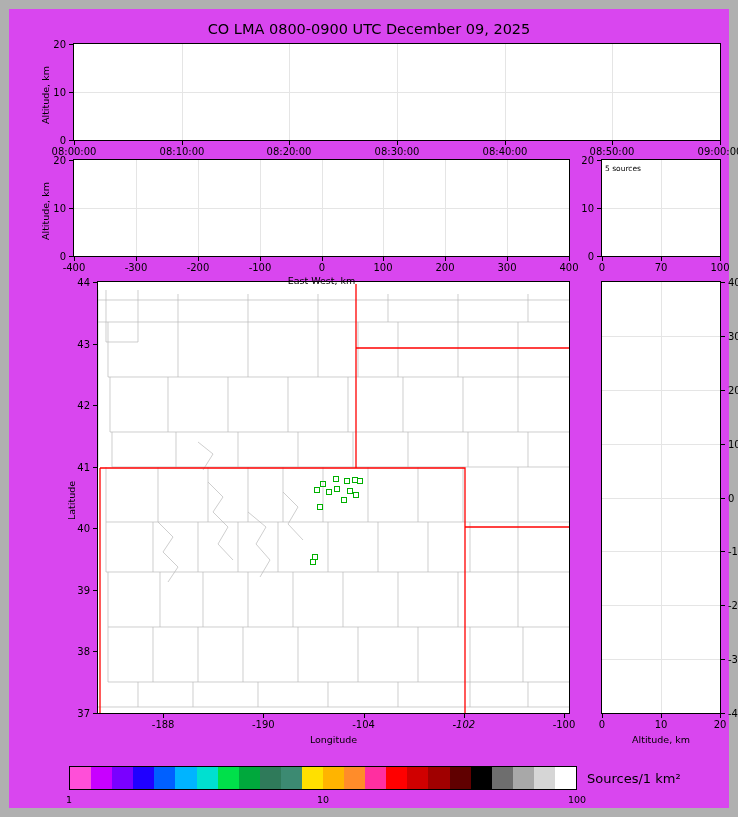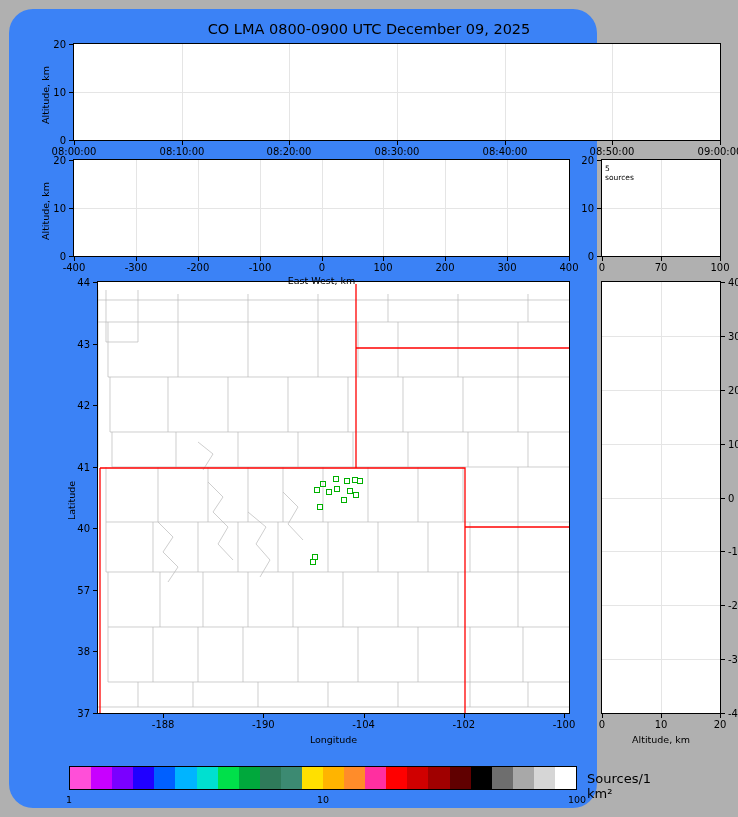--- a/index.html
+++ b/index.html
@@ -3,23 +3,22 @@
 <meta charset="utf-8">
 <style>
   html,body{margin:0;padding:0;}
   body{
     width:738px;height:817px;
     background:#b0b0b0;
     font-family:"DejaVu Sans","Liberation Sans",sans-serif;
     overflow:hidden;
   }
   #page{
-    position:absolute;left:9px;top:9px;width:588px;height:799px;
-    background:#3b82f6;
-    border-radius:24px;
+    position:absolute;left:9px;top:9px;width:720px;height:799px;
+    background:#d946ef;
   }
   .title{
     position:absolute;left:0;top:12px;width:720px;text-align:center;
     font-size:14.5px;color:#000;
   }
   .panel{position:absolute;border:1px solid #000;background:#fff;box-sizing:border-box;}
   .tlab{position:absolute;font-size:10px;color:#000;white-space:nowrap;}
   .axlab{position:absolute;font-size:9.5px;color:#000;white-space:nowrap;}
   .vlab{transform-origin:0 0;}
   .src-note{position:absolute;font-size:7.5px;color:#000;}
@@ -284,29 +283,29 @@
     <div class="tlab" style="left:585px;top:199px;transform:translate(-100%,-50%);">10</div>
     <div class="" style="position:absolute;left:588px;top:151px;width:4px;height:1px;background:#000;"></div>
     <div class="tlab" style="left:585px;top:151px;transform:translate(-100%,-50%);">20</div>
     <div class="" style="position:absolute;left:154.13829787234033px;top:705px;width:1px;height:4px;background:#000;"></div>
     <div class="tlab" style="left:154.13829787234033px;top:710px;transform:translateX(-50%);">-188</div>
     <div class="" style="position:absolute;left:254.35106382978725px;top:705px;width:1px;height:4px;background:#000;"></div>
     <div class="tlab" style="left:254.35106382978725px;top:710px;transform:translateX(-50%);">-190</div>
     <div class="" style="position:absolute;left:354.5638297872341px;top:705px;width:1px;height:4px;background:#000;"></div>
     <div class="tlab" style="left:354.5638297872341px;top:710px;transform:translateX(-50%);">-104</div>
     <div class="" style="position:absolute;left:454.77659574468106px;top:705px;width:1px;height:4px;background:#000;"></div>
-    <div class="tlab" style="left:454.77659574468106px;top:710px;transform:translateX(-50%);">-102</div>
+    <div class="tlab" style="left:454.77659574468106px;top:710px;transform:translateX(-50%);font-style:italic;">-102</div>
     <div class="" style="position:absolute;left:554.989361702128px;top:705px;width:1px;height:4px;background:#000;"></div>
     <div class="tlab" style="left:554.989361702128px;top:710px;transform:translateX(-50%);">-100</div>
     <div class="" style="position:absolute;left:84px;top:704px;width:4px;height:1px;background:#000;"></div>
     <div class="tlab" style="left:81px;top:704px;transform:translate(-100%,-50%);">37</div>
     <div class="" style="position:absolute;left:84px;top:642.4285714285714px;width:4px;height:1px;background:#000;"></div>
     <div class="tlab" style="left:81px;top:642.4285714285714px;transform:translate(-100%,-50%);">38</div>
     <div class="" style="position:absolute;left:84px;top:580.8571428571429px;width:4px;height:1px;background:#000;"></div>
-    <div class="tlab" style="left:81px;top:580.8571428571429px;transform:translate(-100%,-50%);">57</div>
+    <div class="tlab" style="left:81px;top:580.8571428571429px;transform:translate(-100%,-50%);">39</div>
     <div class="" style="position:absolute;left:84px;top:519.2857142857142px;width:4px;height:1px;background:#000;"></div>
     <div class="tlab" style="left:81px;top:519.2857142857142px;transform:translate(-100%,-50%);">40</div>
     <div class="" style="position:absolute;left:84px;top:457.7142857142857px;width:4px;height:1px;background:#000;"></div>
     <div class="tlab" style="left:81px;top:457.7142857142857px;transform:translate(-100%,-50%);">41</div>
     <div class="" style="position:absolute;left:84px;top:396.1428571428571px;width:4px;height:1px;background:#000;"></div>
     <div class="tlab" style="left:81px;top:396.1428571428571px;transform:translate(-100%,-50%);">42</div>
     <div class="" style="position:absolute;left:84px;top:334.5714285714286px;width:4px;height:1px;background:#000;"></div>
     <div class="tlab" style="left:81px;top:334.5714285714286px;transform:translate(-100%,-50%);">43</div>
     <div class="" style="position:absolute;left:84px;top:273px;width:4px;height:1px;background:#000;"></div>
     <div class="tlab" style="left:81px;top:273px;transform:translate(-100%,-50%);">44</div>

